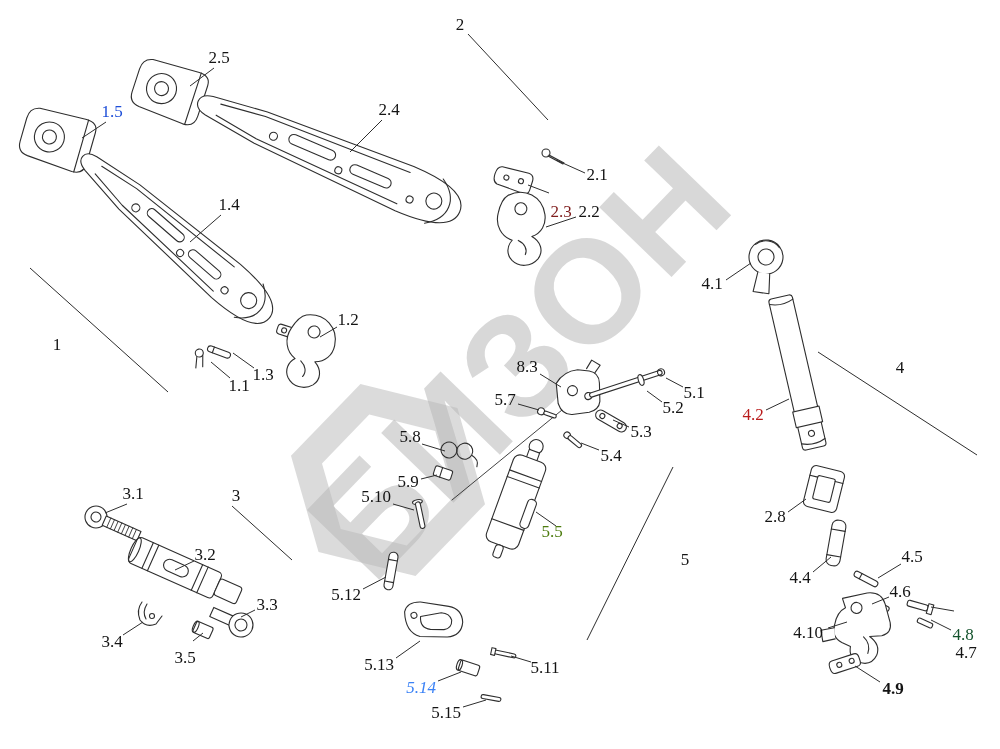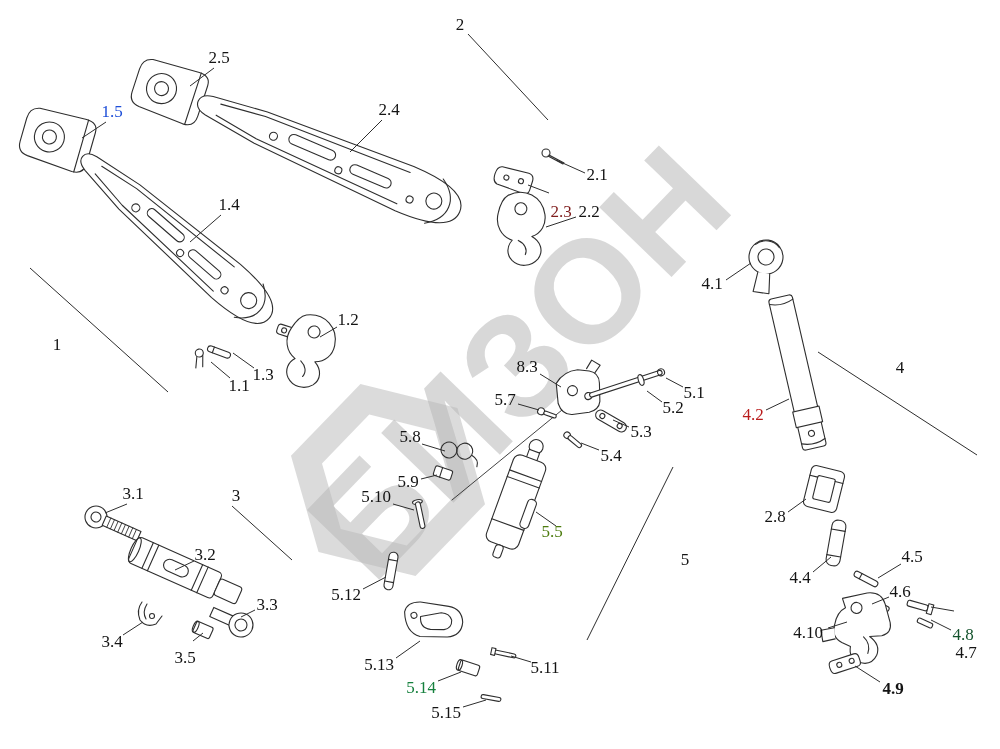--- a/index.html
+++ b/index.html
@@ -368,18 +368,18 @@
       <div class="part-label" style="left: 267px; top: 605px; color: rgb(20, 20, 20);">3.3</div>
       <div class="part-label" style="left: 346px; top: 595px; color: rgb(20, 20, 20);">5.12</div>
       <div class="part-label" style="left: 900px; top: 592px; color: rgb(20, 20, 20);">4.6</div>
       <div class="part-label" style="left: 112px; top: 642px; color: rgb(20, 20, 20);">3.4</div>
       <div class="part-label" style="left: 966px; top: 614px; color: rgb(20, 20, 20); margin-top: 39px;">4.7</div>
       <div class="part-label" style="left: 185px; top: 650px; color: rgb(20, 20, 20); margin-top: 8px;">3.5</div>
       <div class="part-label" style="left: 963px; top: 635px; color: #14532d;">4.8</div>
       <div class="part-label" style="left: 808px; top: 633px; color: rgb(20, 20, 20);">4.10</div>
       <div class="part-label" style="left: 379px; top: 665px; color: rgb(20, 20, 20);">5.13</div>
       <div class="part-label" style="left: 545px; top: 668px; color: rgb(20, 20, 20);">5.11</div>
-      <div class="part-label" style="left: 421px; top: 688px; color: #15803d;">5.14</div>
+      <div class="part-label" style="left: 421px; top: 688px; color: #3b82f6; font-style: italic;">5.14</div>
       <div class="part-label" style="left: 893px; top: 689px; color: rgb(20, 20, 20); font-weight: bold;">4.9</div>
       <div class="part-label" style="left: 446px; top: 713px; color: rgb(20, 20, 20);">5.15</div>
     </div>
 
 </div>
 
 </body></html>

